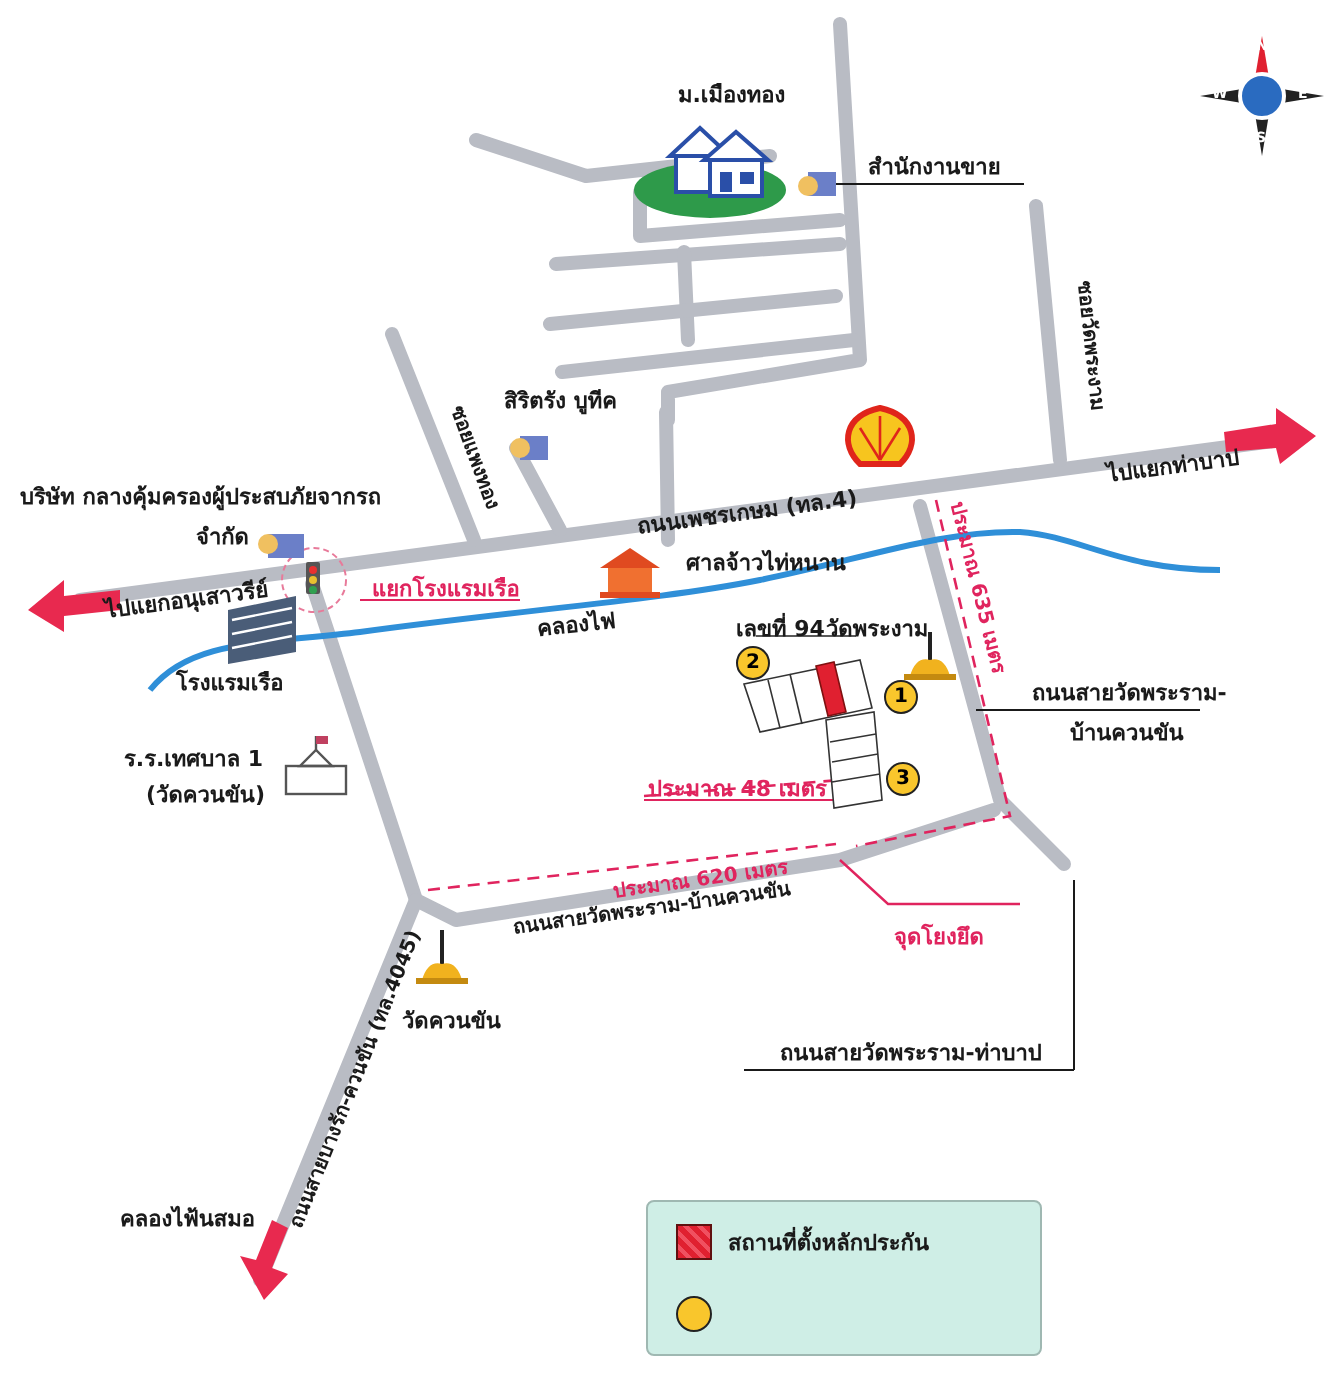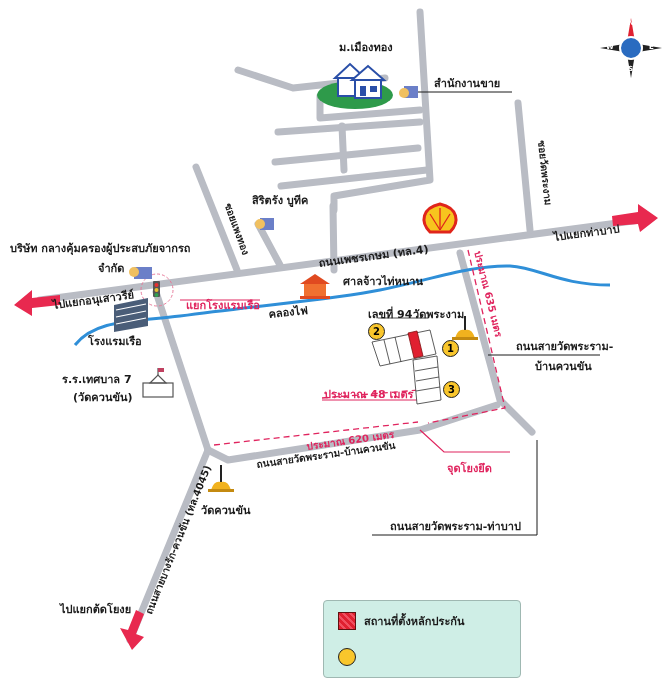--- a/index.html
+++ b/index.html
@@ -170,40 +170,40 @@
   <span class="lbl" style="left:6px;top:26px;font-size:7px;color:#fff">W</span>
   <span class="lbl" style="left:49px;top:26px;font-size:7px;color:#fff">E</span>
 </div>
 
 <span class="lbl" style="left:339px;top:42px;">ม.เมืองทอง</span>
 <span class="lbl" style="left:434px;top:78px;">สำนักงานขาย</span>
 <span class="lbl" style="left:252px;top:195px;">สิริตรัง บูทีค</span>
 <span class="lbl" style="left:10px;top:243px;">บริษัท กลางคุ้มครองผู้ประสบภัยจากรถ</span>
 <span class="lbl" style="left:98px;top:263px;">จำกัด</span>
 <span class="lbl" style="left:88px;top:336px;">โรงแรมเรือ</span>
-<span class="lbl" style="left:62px;top:374px;">ร.ร.เทศบาล 7</span>
+<span class="lbl" style="left:62px;top:374px;">ร.ร.เทศบาล 1</span>
 <span class="lbl" style="left:73px;top:392px;">(วัดควนขัน)</span>
 <span class="lbl" style="left:343px;top:276px;">ศาลจ้าวไท่หนาน</span>
 <span class="lbl" style="left:413px;top:309px;">วัดพระงาม</span>
 <span class="lbl" style="left:201px;top:505px;">วัดควนขัน</span>
 <span class="lbl" style="left:368px;top:309px;">เลขที่ 94</span>
 
 <span class="lbl rot" style="left:318px;top:258px;transform:rotate(-7.5deg);">ถนนเพชรเกษม (ทล.4)</span>
 <span class="lbl rot" style="left:52px;top:300px;transform:rotate(-7.5deg);">ไปแยกอนุเสาวรีย์</span>
 <span class="lbl rot" style="left:553px;top:232px;transform:rotate(-7.5deg);">ไปแยกท่าบาป</span>
 <span class="lbl rot" style="left:232px;top:202px;transform:rotate(70deg);font-size:10px;">ซอยแพงทอง</span>
 <span class="lbl rot" style="left:546px;top:140px;transform:rotate(84deg);font-size:10px;">ซอยวัดพระงาม</span>
 <span class="lbl rot" style="left:268px;top:309px;transform:rotate(-6deg);">คลองไฟ</span>
-<span class="lbl red" style="left:186px;top:289px;margin-top:11px;">แยกโรงแรมเรือ</span>
+<span class="lbl red" style="left:186px;top:289px;">แยกโรงแรมเรือ</span>
 <span class="lbl" style="left:516px;top:341px;">ถนนสายวัดพระราม-</span>
 <span class="lbl" style="left:535px;top:361px;text-align:center;">บ้านควนขัน</span>
 <span class="lbl rot" style="left:256px;top:460px;transform:rotate(-8deg);font-size:10px;">ถนนสายวัดพระราม-บ้านควนขัน</span>
 <span class="lbl" style="left:390px;top:521px;">ถนนสายวัดพระราม-ท่าบาป</span>
 <span class="lbl rot" style="left:144px;top:612px;transform:rotate(-68deg);font-size:10px;">ถนนสายบางรัก-ควนขัน (ทล.4045)</span>
-<span class="lbl" style="left:60px;top:604px;">ไปแยกต้ดโยงย</span>
+<span class="lbl" style="left:60px;top:604px;">คลองไฟ้นสมอ</span>
 
 <span class="lbl red rot" style="left:482px;top:250px;transform:rotate(76deg);font-size:10px;">ประมาณ 635 เมตร</span>
 <span class="lbl red" style="left:324px;top:389px;">ประมาณ 48 เมตร</span>
 <span class="lbl red rot" style="left:306px;top:442px;transform:rotate(-8deg);font-size:10px;">ประมาณ 620 เมตร</span>
 <span class="lbl red" style="left:447px;top:439px;margin-top:24px;">จุดโยงยึด</span>
 
 <div style="position:absolute;left:442px;top:340px;width:15px;height:15px;border-radius:50%;background:#f9c62c;border:1.5px solid #222;font-size:10px;font-weight:bold;text-align:center;line-height:15px;">
   <span>1</span></div>
 <div style="position:absolute;left:368px;top:323px;width:15px;height:15px;border-radius:50%;background:#f9c62c;border:1.5px solid #222;font-size:10px;font-weight:bold;text-align:center;line-height:15px;">
   <span>2</span></div>

